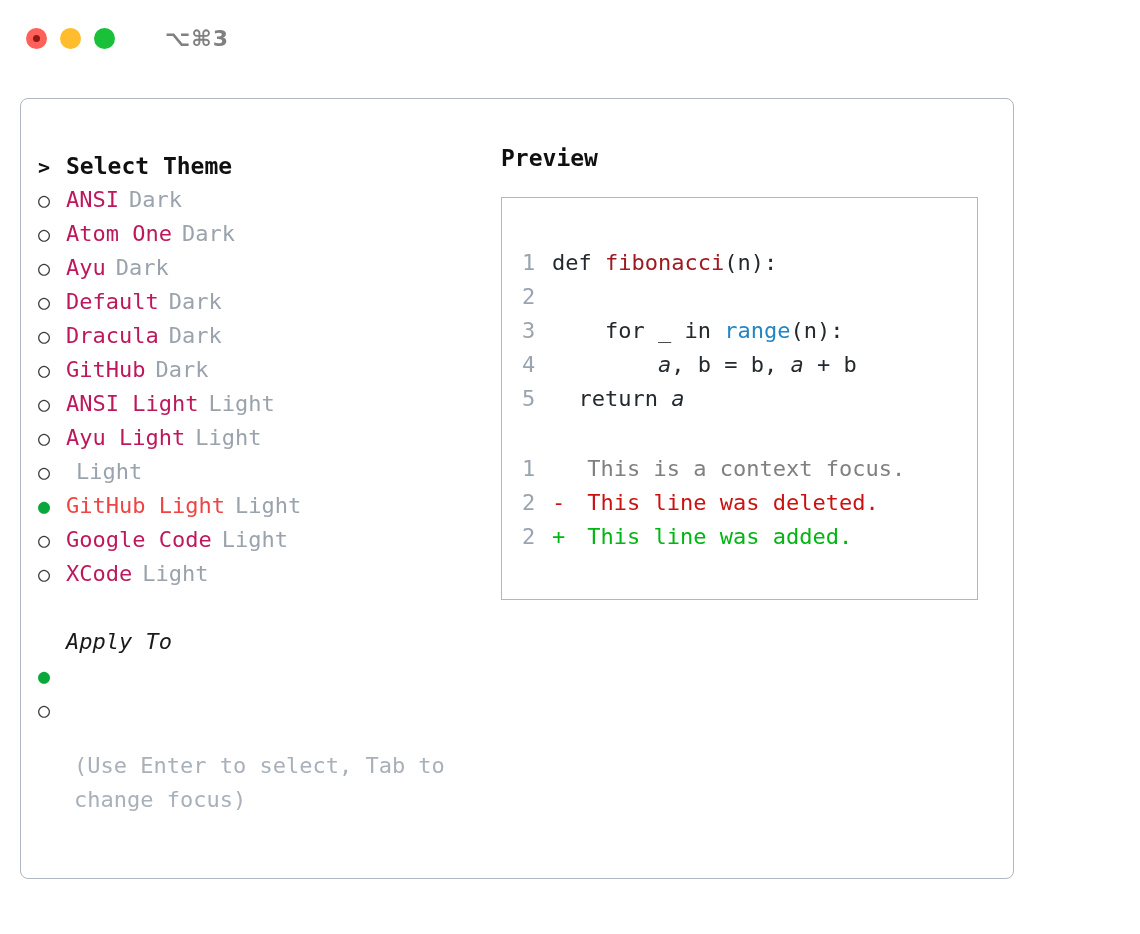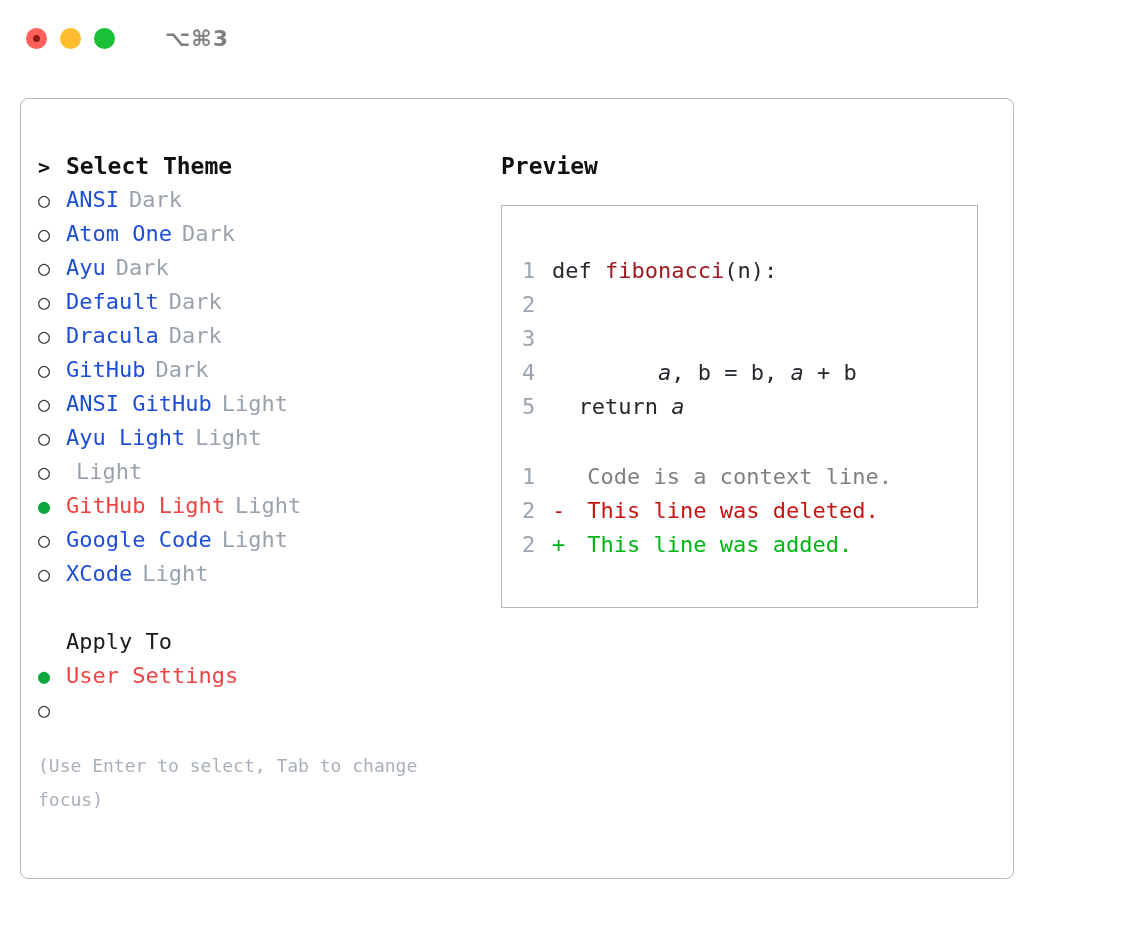--- a/index.html
+++ b/index.html
@@ -118,45 +118,46 @@
   }
   .marker.none { color: transparent; }
 
   .header-line {
     font-weight: 700;
     color: #101010;
     font-size: 23px;
   }
   .header-line .marker { color: #101010; font-weight: 700; }
 
-  .item-name { color: #1d4ed8; }
+  .item-name { color: #be185d; }
   .item-name.selected { color: #ef4444; }
   .item-tag {
     color: #9aa3ad;
     margin-left: 10px;
   }
 
-  .group-title { color: #1a1a1a; }
+  .group-title { color: #1a1a1a; font-style: italic; }
 
   .spacer { height: 34px; }
   .spacer-sm { height: 22px; }
 
   .hint {
     color: #a8b0ba;
-    font-size: 18px;
+    font-size: 22px;
     line-height: 34px;
     width: 400px;
     white-space: normal;
+    margin-left: 36px;
   }
 
   
   .right-col {
     position: absolute;
     left: 480px;
-    top: 50px;
+    top: 42px;
     width: 500px;
   }
   .preview-title {
     font-size: 23px;
     font-weight: 700;
     color: #101010;
     line-height: 34px;
   }
   .preview-box {
     margin-top: 22px;
@@ -253,21 +254,21 @@
         </div>
 
         <div class="line">
           <span class="marker">○</span>
           <span class="item-name">GitHub</span>
           <span class="item-tag">Dark</span>
         </div>
 
         <div class="line">
           <span class="marker">○</span>
-          <span class="item-name">ANSI GitHub</span>
+          <span class="item-name">ANSI Light</span>
           <span class="item-tag">Light</span>
         </div>
 
         <div class="line">
           <span class="marker">○</span>
           <span class="item-name">Ayu Light</span>
           <span class="item-tag">Light</span>
         </div>
 
         <div class="line">
@@ -295,21 +296,20 @@
 
         <div class="spacer"></div>
 
         <div class="line">
           <span class="marker none">○</span>
           <span class="group-title">Apply To</span>
         </div>
 
         <div class="line">
           <span class="marker sel">●</span>
-          <span class="item-name selected">User Settings</span>
         </div>
 
         <div class="line">
           <span class="marker">○</span>
         </div>
 
         <div class="spacer-sm"></div>
 
         <div class="hint">(Use Enter to select, Tab to change focus)</div>
       </div>
@@ -323,38 +323,39 @@
             <span class="lnum">1</span>
             <span class="code-txt"><span class="tok-plain">def </span><span class="tok-fn">fibonacci</span><span class="tok-plain">(n):</span></span>
           </div>
 
           <div class="code-line">
             <span class="lnum">2</span>
           </div>
 
           <div class="code-line">
             <span class="lnum">3</span>
+            <span class="code-txt"><span class="tok-plain">    for _ in </span><span class="tok-call">range</span><span class="tok-plain">(n):</span></span>
           </div>
 
           <div class="code-line">
             <span class="lnum">4</span>
             <span class="code-txt"><span class="tok-plain">        </span><span class="tok-var">a</span><span class="tok-plain">, b = b, </span><span class="tok-var">a</span><span class="tok-plain"> + b</span></span>
           </div>
 
           <div class="code-line">
             <span class="lnum">5</span>
             <span class="code-txt"><span class="tok-plain">  return </span><span class="tok-var">a</span></span>
           </div>
 
           <div class="blank-row"></div>
 
           <div class="code-line">
             <span class="lnum">1</span>
             <span class="diff-mark diff-ctx"> </span>
-            <span class="diff-ctx"> Code is a context line.</span>
+            <span class="diff-ctx"> This is a context focus.</span>
           </div>
 
           <div class="code-line">
             <span class="lnum">2</span>
             <span class="diff-mark diff-del">-</span>
             <span class="diff-del"> This line was deleted.</span>
           </div>
 
           <div class="code-line">
             <span class="lnum">2</span>

